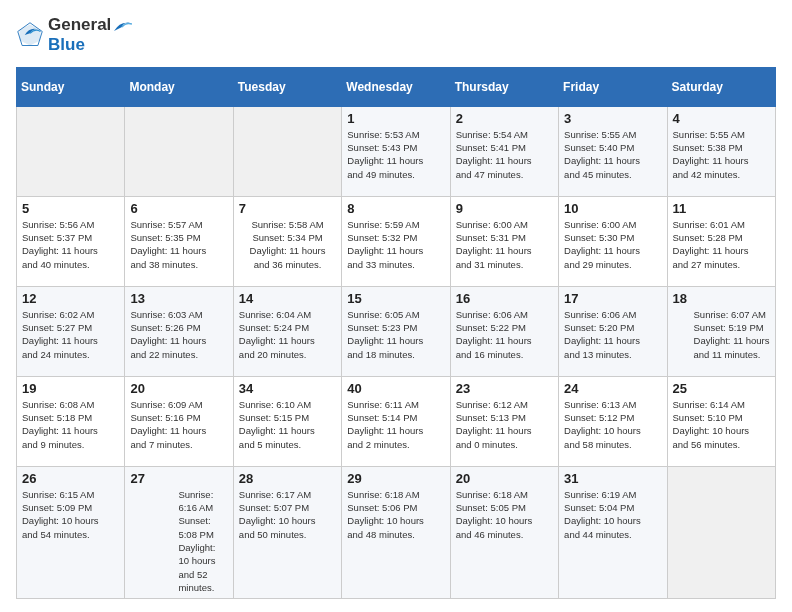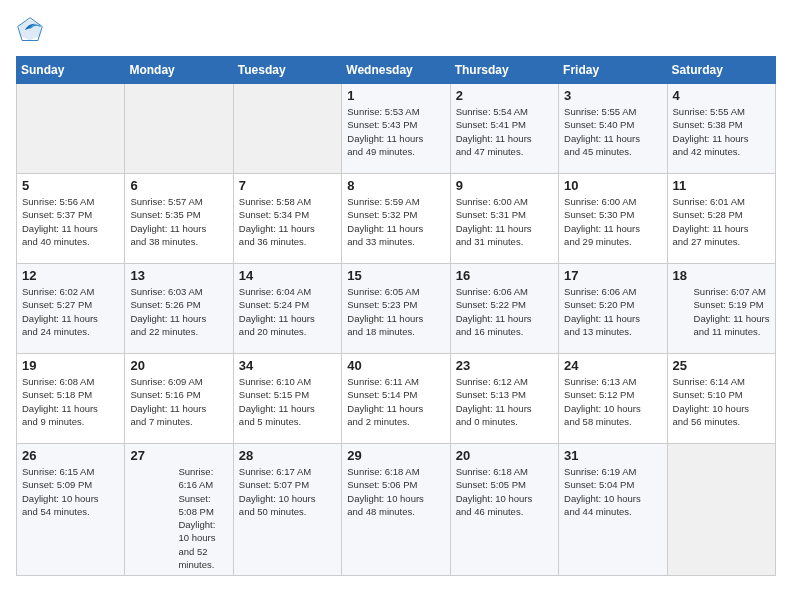--- a/index.html
+++ b/index.html
@@ -41,21 +41,21 @@
     table {
       width: 100%;
       border-collapse: collapse;
       table-layout: fixed;
     }
     thead tr th {
       background: #2d6db5;
       color: #fff;
       font-size: 12px;
       font-weight: bold;
-      padding: 6px 4px;
+      padding: 12px 4px;
       text-align: left;
       border: 1px solid #2d6db5;
     }
     tbody tr td {
       border: 1px solid #ccc;
       vertical-align: top;
       padding: 4px 5px;
       font-size: 10px;
       color: #333;
       height: 90px;
@@ -87,20 +87,27 @@
 <body>
 
 <div class="header">
   <div class="logo">
     <svg class="logo-icon" viewBox="0 0 32 32" xmlns="http://www.w3.org/2000/svg">
       <polygon points="16,4 28,10 28,22 16,28 4,22 4,10" fill="#1a6fba" opacity="0.15"></polygon>
       <polygon points="16,2 30,12 25,28 7,28 2,12" fill="none" stroke="#1a6fba" stroke-width="1"></polygon>
       <path d="M10,16 Q16,6 26,10 Q20,8 16,14 Z" fill="#1a6fba"></path>
       <path d="M16,14 Q22,8 28,12" fill="none" stroke="#2d8fd0" stroke-width="1.5"></path>
     </svg>
+    <div>
+        <div style="line-height:1.1"><span style="font-size:17px;font-weight:bold;color:#333;">General</span><svg width="20" height="18" viewBox="0 0 20 18" style="vertical-align:middle;margin:0 1px;">
+            <path d="M2,14 Q8,4 18,6 Q12,5 10,10 Z" fill="#1a6fba"></path>
+            <path d="M10,10 Q14,5 20,7" fill="none" stroke="#5aade0" stroke-width="1.5"></path>
+          </svg></div>
+        <div><span style="font-size:17px;font-weight:bold;color:#1a6fba;">Blue</span></div>
+      </div>
   </div>
   <div class="title-block">
     <div class="month-year"></div>
     <div class="location"></div>
   </div>
 </div>
 
 <table>
   <thead>
     <tr>
@@ -157,21 +164,21 @@
         </td>
         <td>
           <span class="day-num">6</span>
           <div class="day-info" style="white-space: pre-line;">Sunrise: 5:57 AM
 Sunset: 5:35 PM
 Daylight: 11 hours
 and 38 minutes.</div>
         </td>
         <td>
           <span class="day-num">7</span>
-          <div class="day-info" style="white-space: pre-line;">Sunrise: 5:58 AM
+          <div class="day-info" style="white-space: pre-line; text-align: center;">Sunrise: 5:58 AM
 Sunset: 5:34 PM
 Daylight: 11 hours
 and 36 minutes.</div>
         </td>
         <td>
           <span class="day-num">8</span>
           <div class="day-info" style="white-space: pre-line;">Sunrise: 5:59 AM
 Sunset: 5:32 PM
 Daylight: 11 hours
 and 33 minutes.</div>

